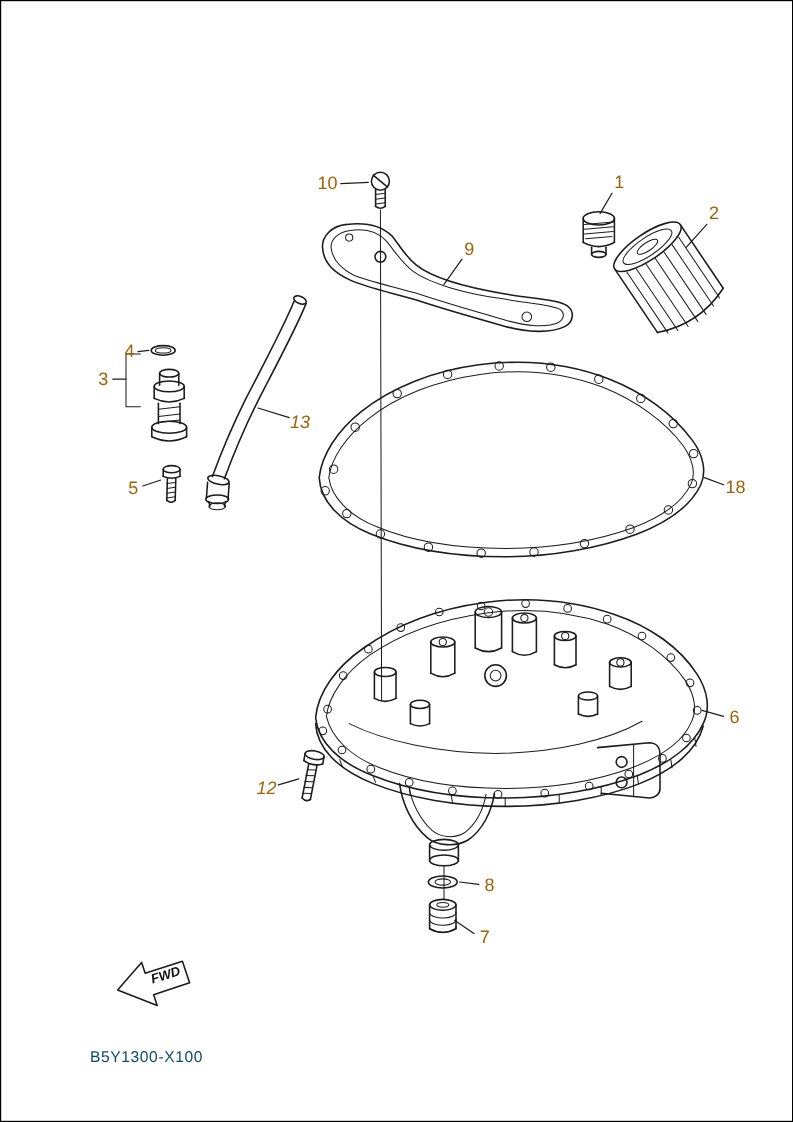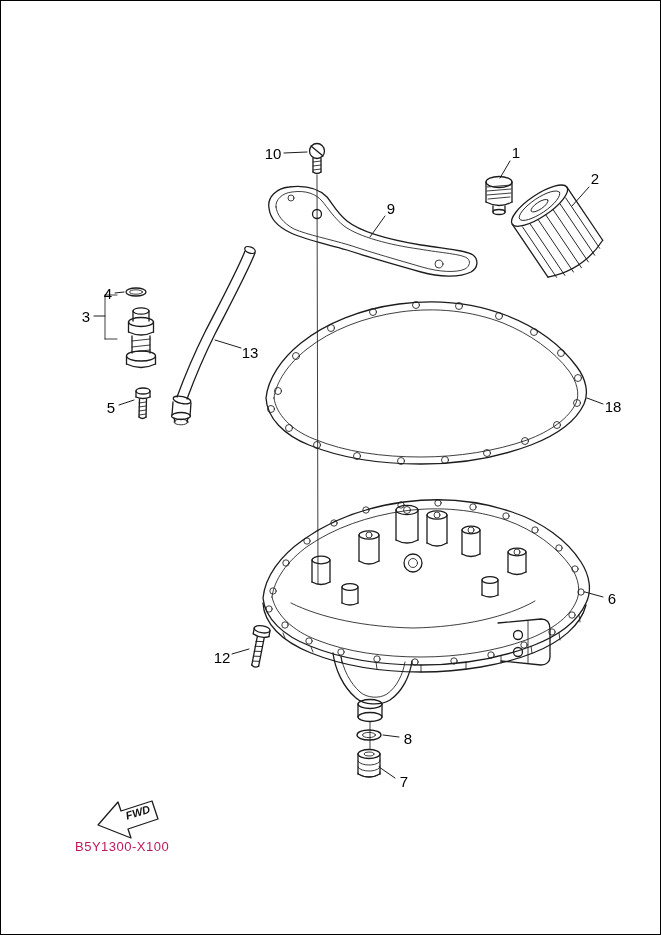--- a/index.html
+++ b/index.html
@@ -21,31 +21,31 @@
   .fwd-text {
     stroke:none; fill:#111;
     font:italic 700 11px "Liberation Sans", sans-serif;
     text-anchor:middle;
   }
   #callout-layer { position:absolute; inset:0; }
   .callout {
     position:absolute;
     transform:translate(-50%,-50%);
     font:400 15px "Liberation Sans", sans-serif;
-    color:#000000;
+    color:#a16207;
     cursor:pointer;
     line-height:1;
     padding:1px 2px;
   }
   .diagram-code {
     position:absolute;
-    left:74px; top:838px;
+    left:74px; top:872px;
     font:400 13px "Liberation Sans", sans-serif;
     letter-spacing:0.5px;
-    color:#be185d;
+    color:#0c4a6e;
   }
 </style>
 </head>
 <body>
 
 <div class="page">
 
   <svg width="661" height="935" viewBox="0 0 661 935">
 
     <line class="thin" x1="316" y1="174" x2="317" y2="583"></line>
@@ -332,18 +332,18 @@
       <div class="callout" style="left: 594px; top: 177px;">2</div>
       <div class="callout" style="left: 85px; top: 315px;">3</div>
       <div class="callout" style="left: 107px; top: 292px;">4</div>
       <div class="callout" style="left: 110px; top: 406px;">5</div>
       <div class="callout" style="left: 611px; top: 597px;">6</div>
       <div class="callout" style="left: 403px; top: 780px;">7</div>
       <div class="callout" style="left: 407px; top: 737px;">8</div>
       <div class="callout" style="left: 390px; top: 207px;">9</div>
       <div class="callout" style="left: 272px; top: 152px;">10</div>
       <div class="callout" style="left: 612px; top: 405px;">18</div>
-      <div class="callout" style="left: 221px; top: 656px;">12</div>
-      <div class="callout" style="left: 249px; top: 351px;">13</div>
+      <div class="callout" style="left: 221px; top: 656px; font-style: italic;">12</div>
+      <div class="callout" style="left: 249px; top: 351px; font-style: italic;">13</div>
     </div>
 
   <div class="diagram-code">B5Y1300-X100</div>
 </div>
 
 </body></html>

